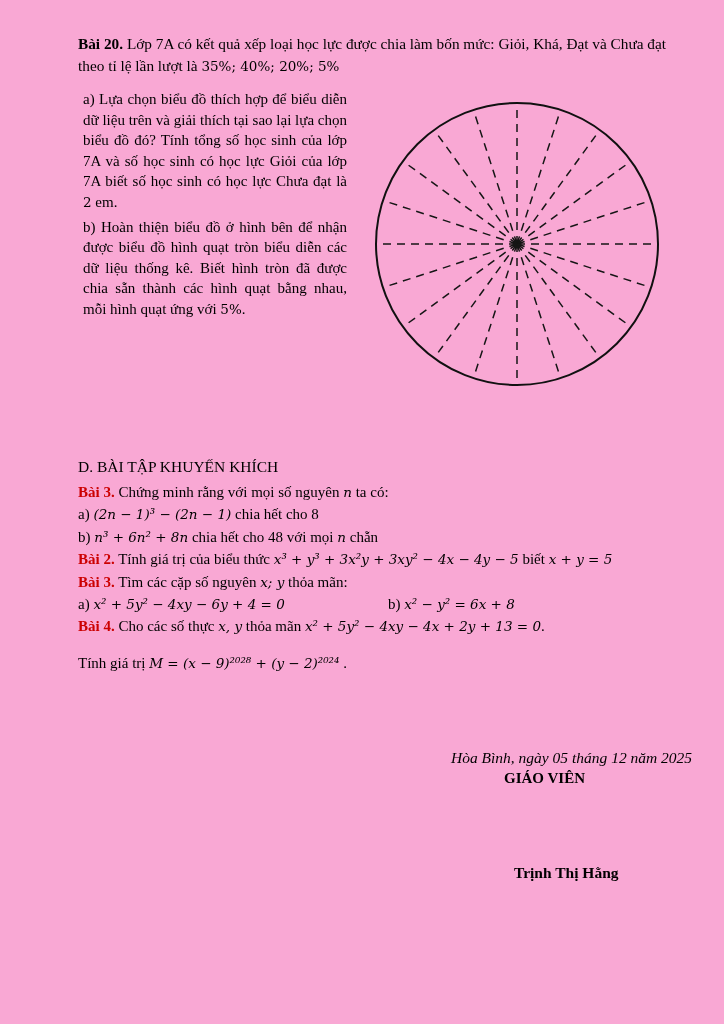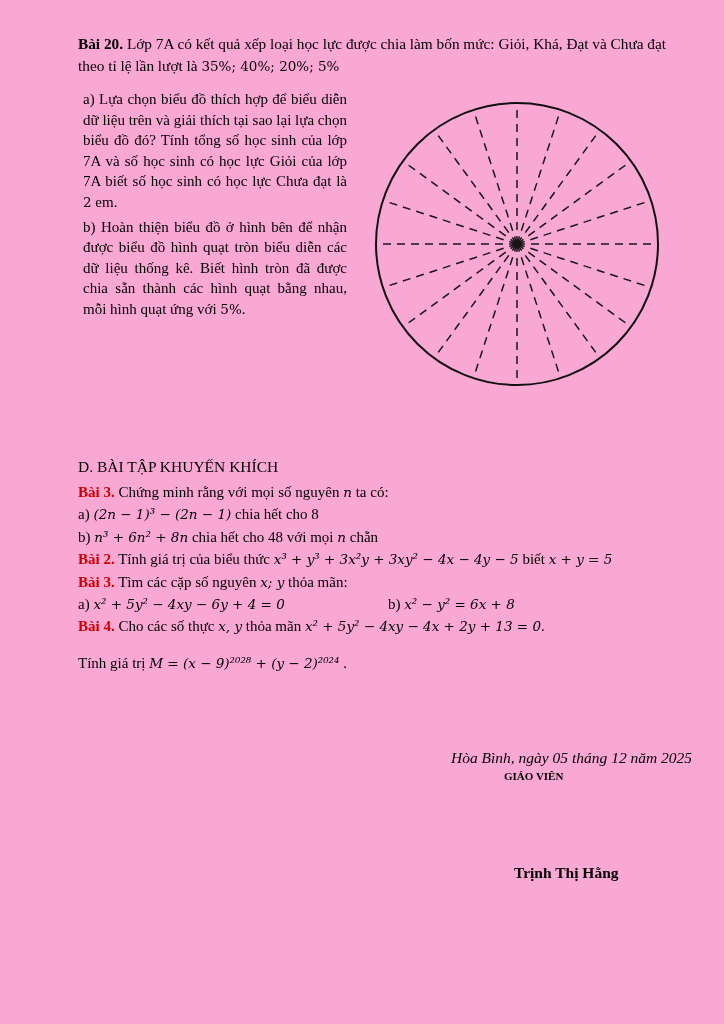--- a/index.html
+++ b/index.html
@@ -49,21 +49,21 @@
   .exline { line-height: 22.4px; }
   .bai { color: var(--accent-red, #cc0000); font-weight: bold; }
   .grid2 { display: grid; grid-template-columns: 262px 1fr; gap: 48px; }
   .mline { margin-top: 12px; line-height: 26px; }
   .date-line {
     position: absolute; left: 419px; top: 749px;
     font-style: italic; font-size: 15.5px; margin-left: 32px;
   }
   .role-line {
     position: absolute; left: 504px; top: 770px;
-    font-weight: bold; font-size: 11px;
+    font-weight: bold; font-size: 15px;
   }
   .sig-line {
     position: absolute; left: 482px; top: 864px;
     font-weight: bold; font-size: 15.5px; margin-left: 32px;
   }
 </style>
 </head>
 <body>
 
 <div class="page">

